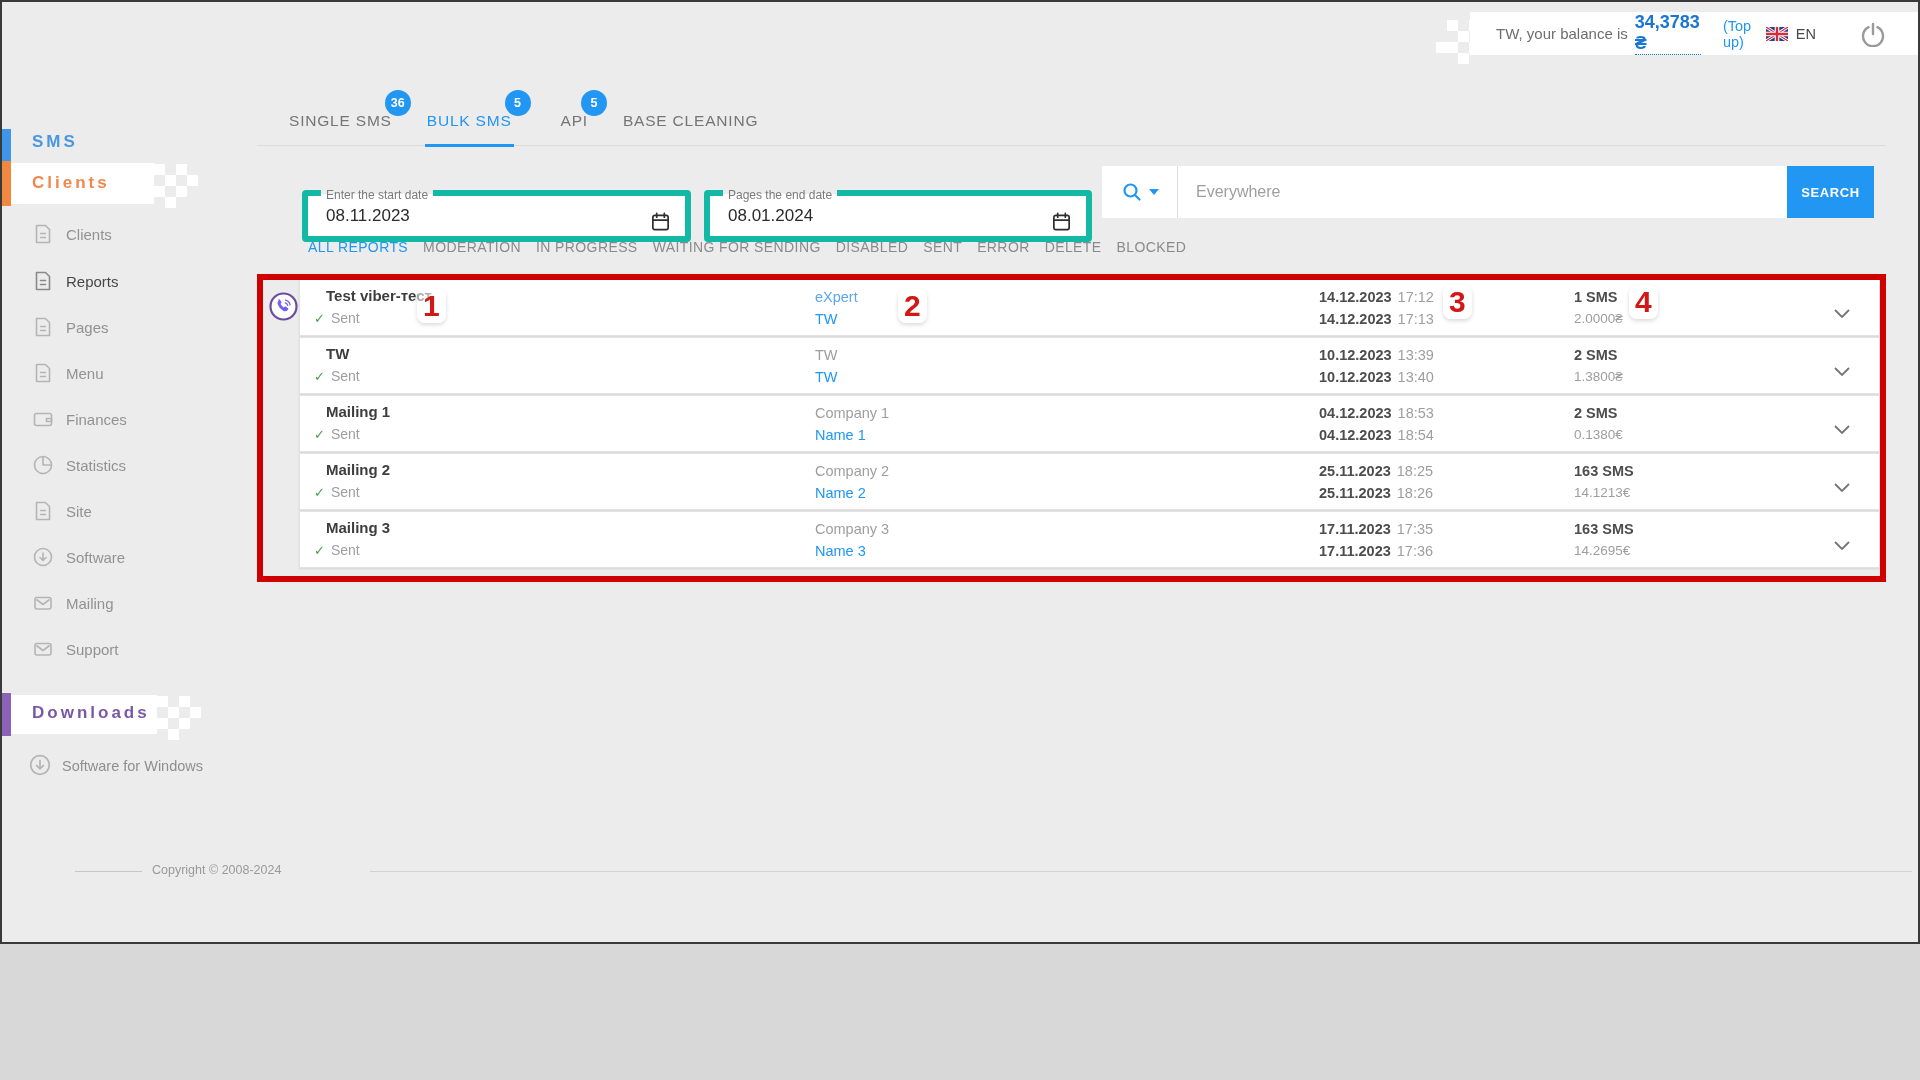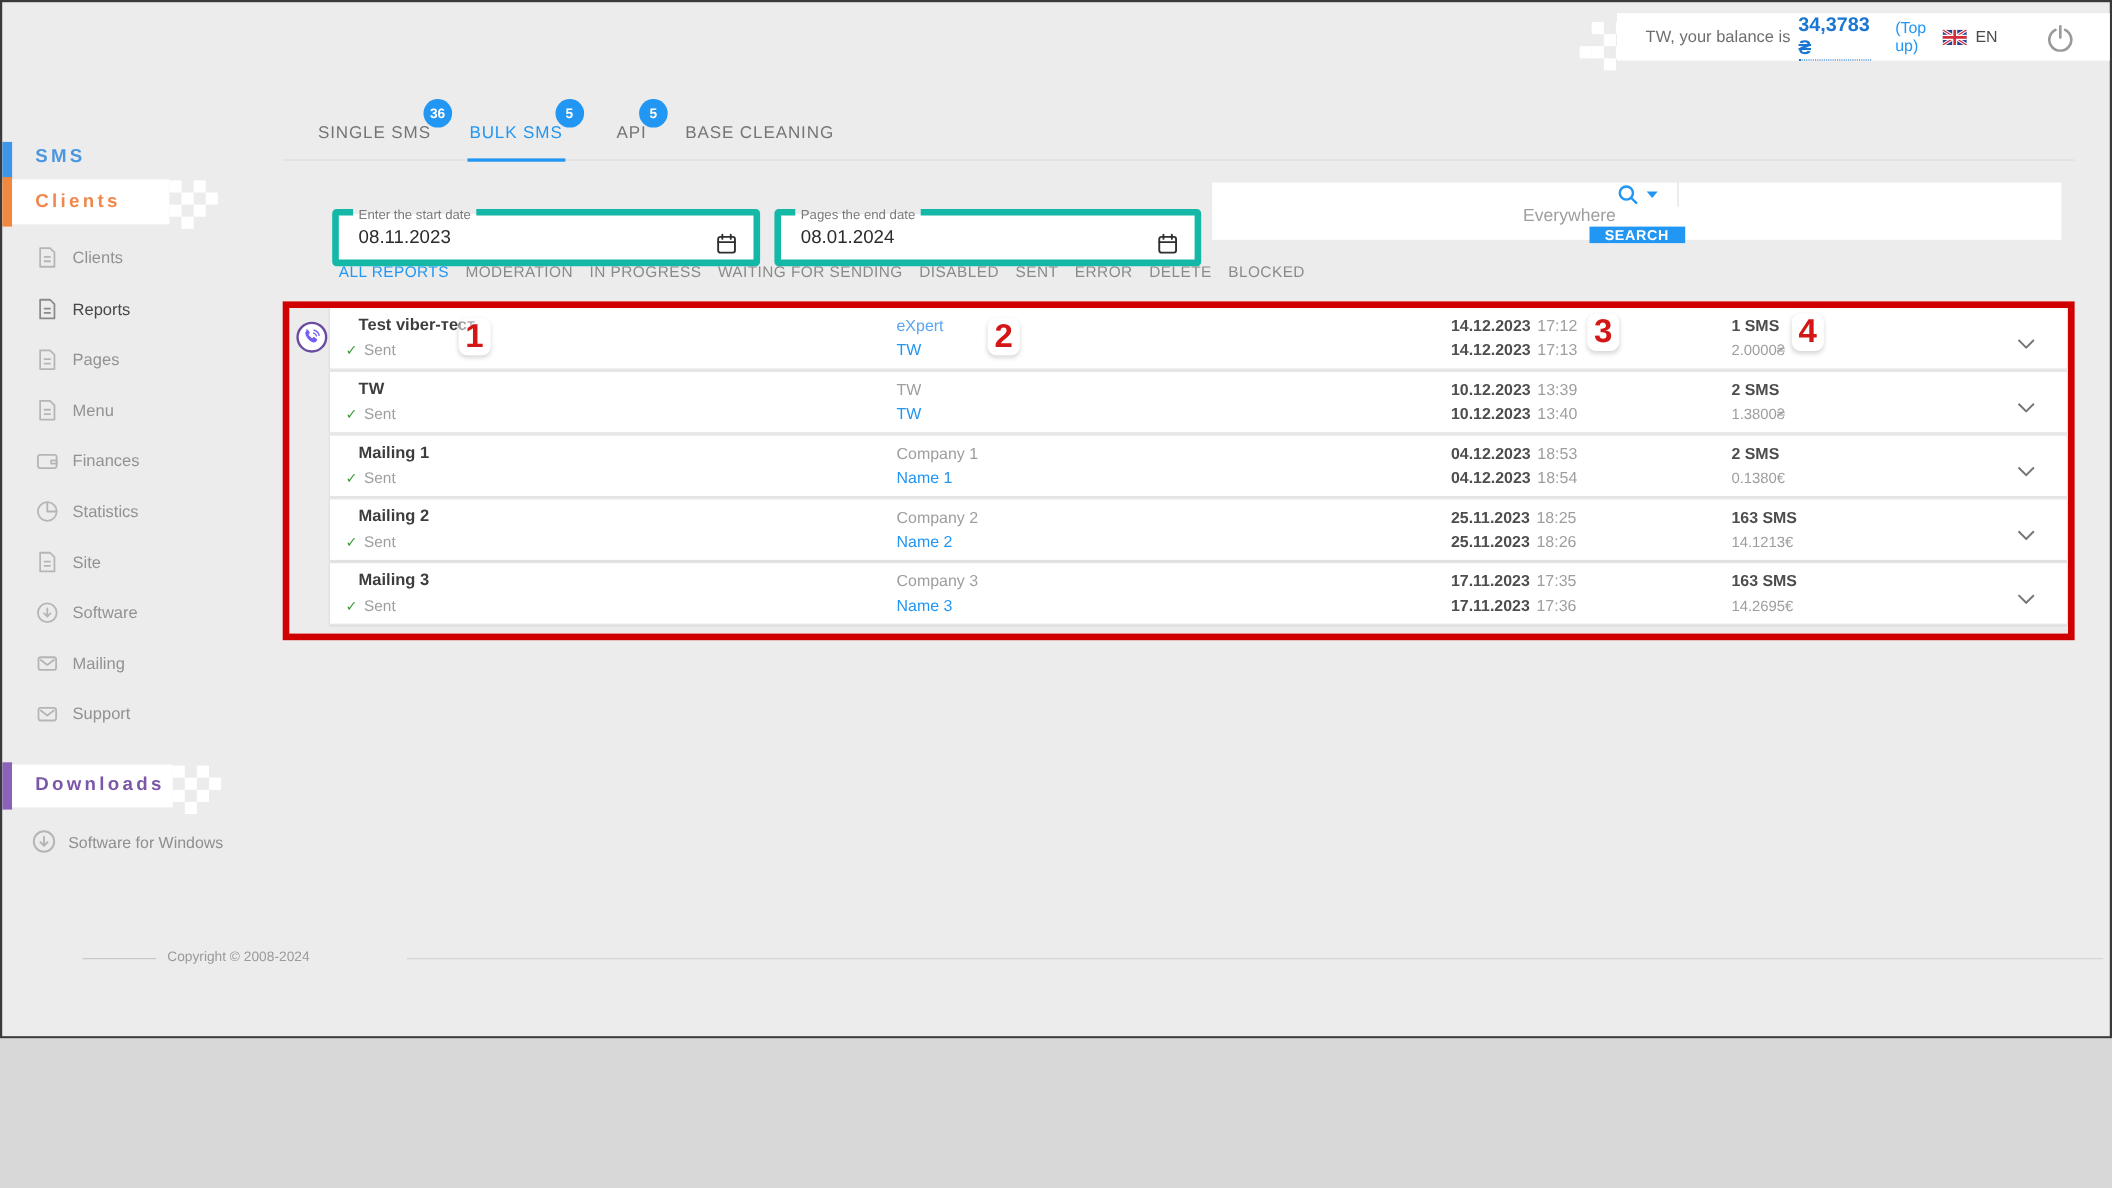--- a/index.html
+++ b/index.html
@@ -72,21 +72,21 @@
                 border:6px solid #14b8a6; border-radius:4px;margin-top:24px; }
   .date-field .flabel { position:absolute; left:13px; top:-8px; padding:0 5px; font-size:12px;
                         color:#7a7a7a; background:linear-gradient(to bottom,#ececec 46%,#fff 46%); }
   .date-field input { position:absolute; left:18px; top:0; height:100%; width:70%; border:none;
                       outline:none; font-size:17px; color:#2b2b2b; background:transparent;
                       font-family:"Liberation Sans", sans-serif; }
   .date-field .cal { position:absolute; right:14px; top:15px; cursor:pointer; }
   .df-start { left:300px; width:389px; }
   .df-end   { left:702px; width:388px; }
   .search-block { position:absolute; left:1100px; top:164px; width:772px; height:52px; background:#fff;
-                  display:flex; align-items:center;flex-direction:column; }
+                  display:flex; align-items:center; }
   .search-trigger { width:76px; height:100%; display:flex; align-items:center; justify-content:center;
                     gap:6px; border-right:1px solid #dcdcdc; cursor:pointer; }
   .search-caret { width:0; height:0; border-left:5px solid transparent; border-right:5px solid transparent;
                   border-top:6px solid #2196f3; }
   .search-input { flex:1; border:none; outline:none; font-size:16px; color:#3a3a3a; padding:0 18px;
                   font-family:"Liberation Sans", sans-serif; }
   .search-input::placeholder { color:#9e9e9e; opacity:1; }
   .search-btn { width:87px; height:52px; background:#2196f3; color:#fff; border:none; font-size:13px;
                 font-weight:bold; letter-spacing:.6px; cursor:pointer;
                 font-family:"Liberation Sans", sans-serif; }

